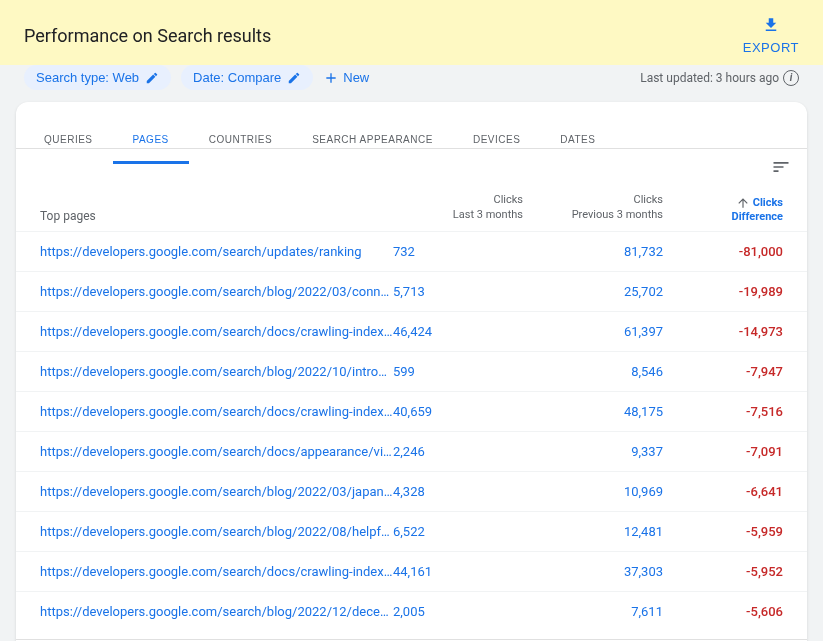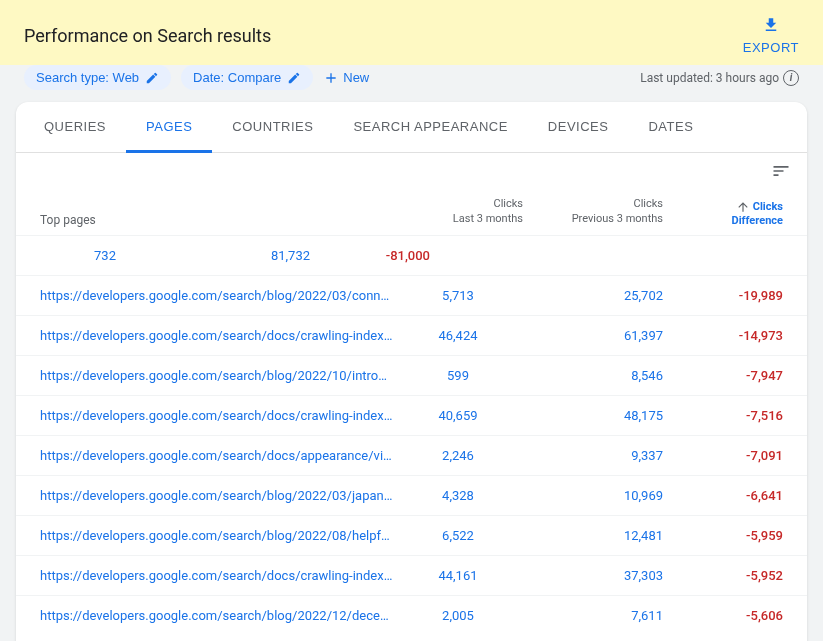--- a/index.html
+++ b/index.html
@@ -80,31 +80,31 @@
       box-shadow: 0 1px 3px rgba(0,0,0,0.12);
       overflow: hidden;
     }
     .tabs {
       display: flex;
       border-bottom: 1px solid #e0e0e0;
       padding: 0 8px;
     }
     .tab {
       padding: 16px 20px;
-      font-size: 13px;
+      font-size: 10px;
       font-weight: 500;
       color: #5f6368;
       cursor: pointer;
       border: none;
       background: none;
       letter-spacing: 0.5px;
       text-transform: uppercase;
       border-bottom: 3px solid transparent;
       position: relative;
-      top: 1px;
+      top: 16px;
     }
     .tab.active {
       color: #1a73e8;
       border-bottom: 3px solid #1a73e8;
     }
     .filter-icon-row {
       display: flex;
       justify-content: flex-end;
       padding: 8px 16px 4px 16px;
     }
@@ -149,21 +149,21 @@
     .cell-url {
       flex: 1;
       color: #1a73e8;
       font-size: 13px;
       overflow: hidden;
       text-overflow: ellipsis;
       white-space: nowrap;
     }
     .cell-num {
       width: 130px;
-      text-align: center;
+      text-align: left;
       color: #1a73e8;
       font-size: 13px;
     }
     .cell-num-prev {
       width: 140px;
       text-align: right;
       color: #1a73e8;
       font-size: 13px;
     }
     .cell-diff {
@@ -297,20 +297,21 @@
               <path d="M4 12l1.41 1.41L11 7.83V20h2V7.83l5.58 5.59L20 12l-8-8-8 8z"></path>
             </svg>
           <span style="font-size:11px;color:#1a73e8;font-weight:700;">Clicks</span>
         </div>
         <div style="font-size:11px;color:#1a73e8;font-weight:700;">Difference</div>
       </div>
     </div>
 
     <div id="table-rows">
         <div class="data-row">
+    <div class="cell-url">https://developers.google.com/search/updates/ranking</div>
     <div class="cell-num">732</div>
     <div class="cell-num-prev">81,732</div>
     <div class="cell-diff">-81,000</div>
   </div>
         <div class="data-row">
     <div class="cell-url">https://developers.google.com/search/blog/2022/03/connecting-data-studio?hl=id</div>
     <div class="cell-num">5,713</div>
     <div class="cell-num-prev">25,702</div>
     <div class="cell-diff">-19,989</div>
   </div>

